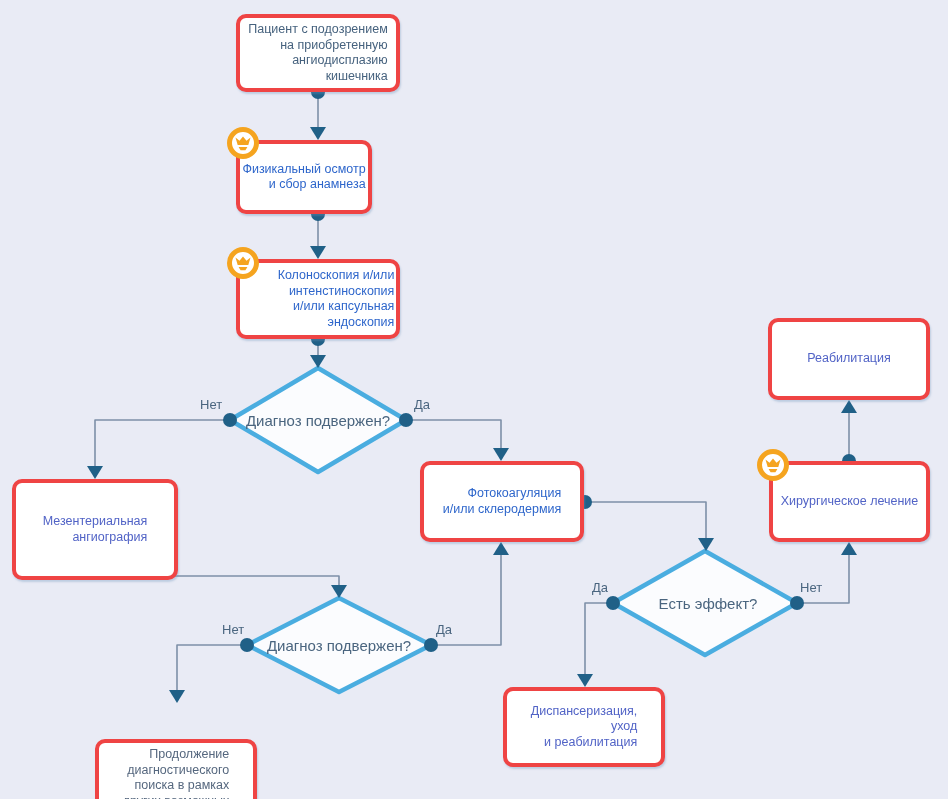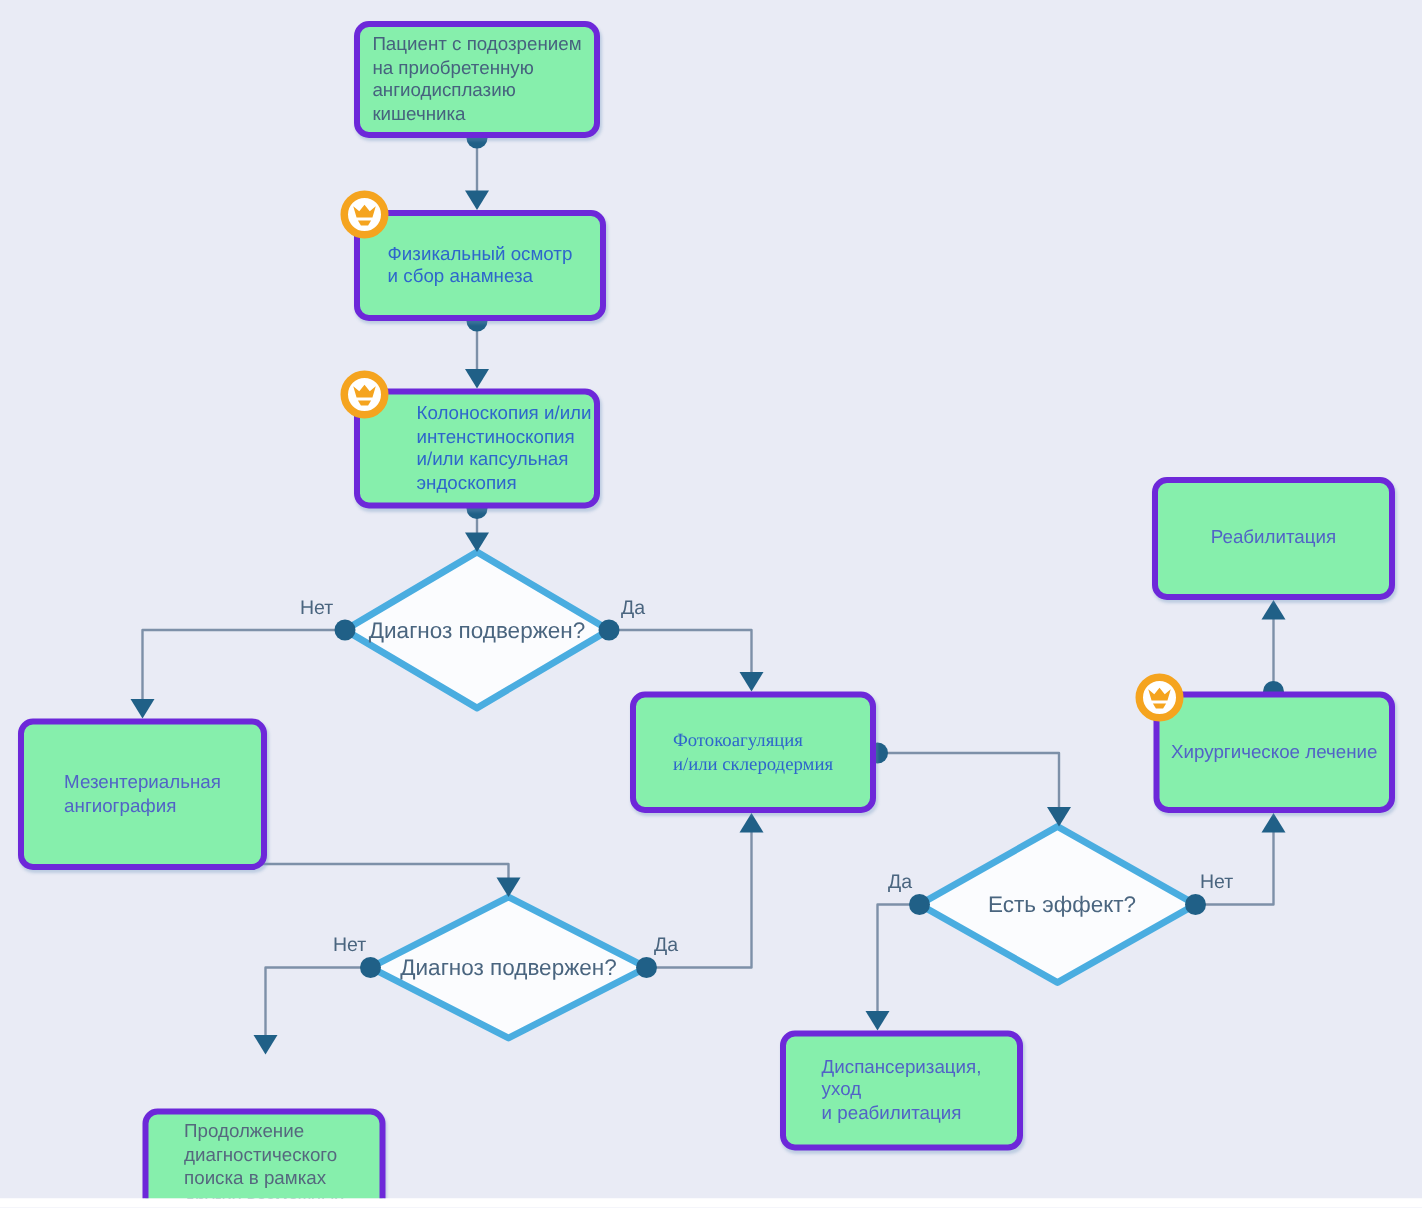--- a/index.html
+++ b/index.html
@@ -3,22 +3,22 @@
 <meta charset="utf-8">
 <style>
   html,body{margin:0;padding:0;background:#ffffff;}
   .stage{
     position:relative;width:948px;height:799px;background:#e9ebf5;overflow:hidden;
     font-family:"Liberation Sans", sans-serif;
   }
   svg.wires{position:absolute;left:0;top:0;width:948px;height:799px;}
   .node{
     position:absolute;box-sizing:border-box;
-    background:#86efac;border:4px solid #6d28d9;border-radius:10px;
-    display:flex;align-items:center;justify-content:center;text-align:left;
+    background:#ffffff;border:4px solid #ef4444;border-radius:10px;
+    display:flex;align-items:center;justify-content:center;text-align:right;
     box-shadow:1px 2px 2px rgba(110,150,190,0.35);
   }
   .node .txt{
     white-space:pre-line;font-size:12.5px;line-height:1.24;font-weight:500;
   }
   .t-slate{color:#46627e;}
   .t-blue{color:#2e66cb;}
   .t-indigo{color:#5163c6;}
   .t-gray{color:#55677e;}
   .dtext{
@@ -88,21 +88,21 @@
     </g>
   </svg>
 
   <div class="node" style="left:236px;top:14px;width:164px;height:78px;">
     <div class="txt t-slate">Пациент с подозрением
 на приобретенную
 ангиодисплазию
 кишечника</div>
   </div>
 
-  <div class="node" style="left:236px;top:140px;width:168px;height:74px;">
+  <div class="node" style="left:236px;top:140px;width:136px;height:74px;">
     <div class="txt t-blue">Физикальный осмотр
 и сбор анамнеза</div>
   </div>
 
   <div class="node" style="left:236px;top:259px;width:164px;height:80px;padding-left:36px;">
     <div class="txt t-blue">Колоноскопия и/или
 интенстиноскопия
 и/или капсульная
 эндоскопия</div>
   </div>
@@ -113,26 +113,26 @@
   </div>
 
   <div class="node" style="left:95px;top:739px;width:162px;height:94px;">
     <div class="txt t-gray">Продолжение
 диагностического
 поиска в рамках
 других возможных
 заболеваний</div>
   </div>
 
-  <div class="node" style="left:420px;top:461px;width:164px;height:81px;font-family:Liberation Serif, serif;">
+  <div class="node" style="left:420px;top:461px;width:164px;height:81px;">
     <div class="txt t-blue">Фотокоагуляция
 и/или склеродермия</div>
   </div>
 
-  <div class="node" style="left:520px;top:687px;width:162px;height:80px;">
+  <div class="node" style="left:503px;top:687px;width:162px;height:80px;">
     <div class="txt t-indigo">Диспансеризация,
 уход
 и реабилитация</div>
   </div>
 
   <div class="node" style="left:769px;top:461px;width:161px;height:81px;">
     <div class="txt t-indigo">Хирургическое лечение</div>
   </div>
 
   <div class="node" style="left:768px;top:318px;width:162px;height:82px;">

